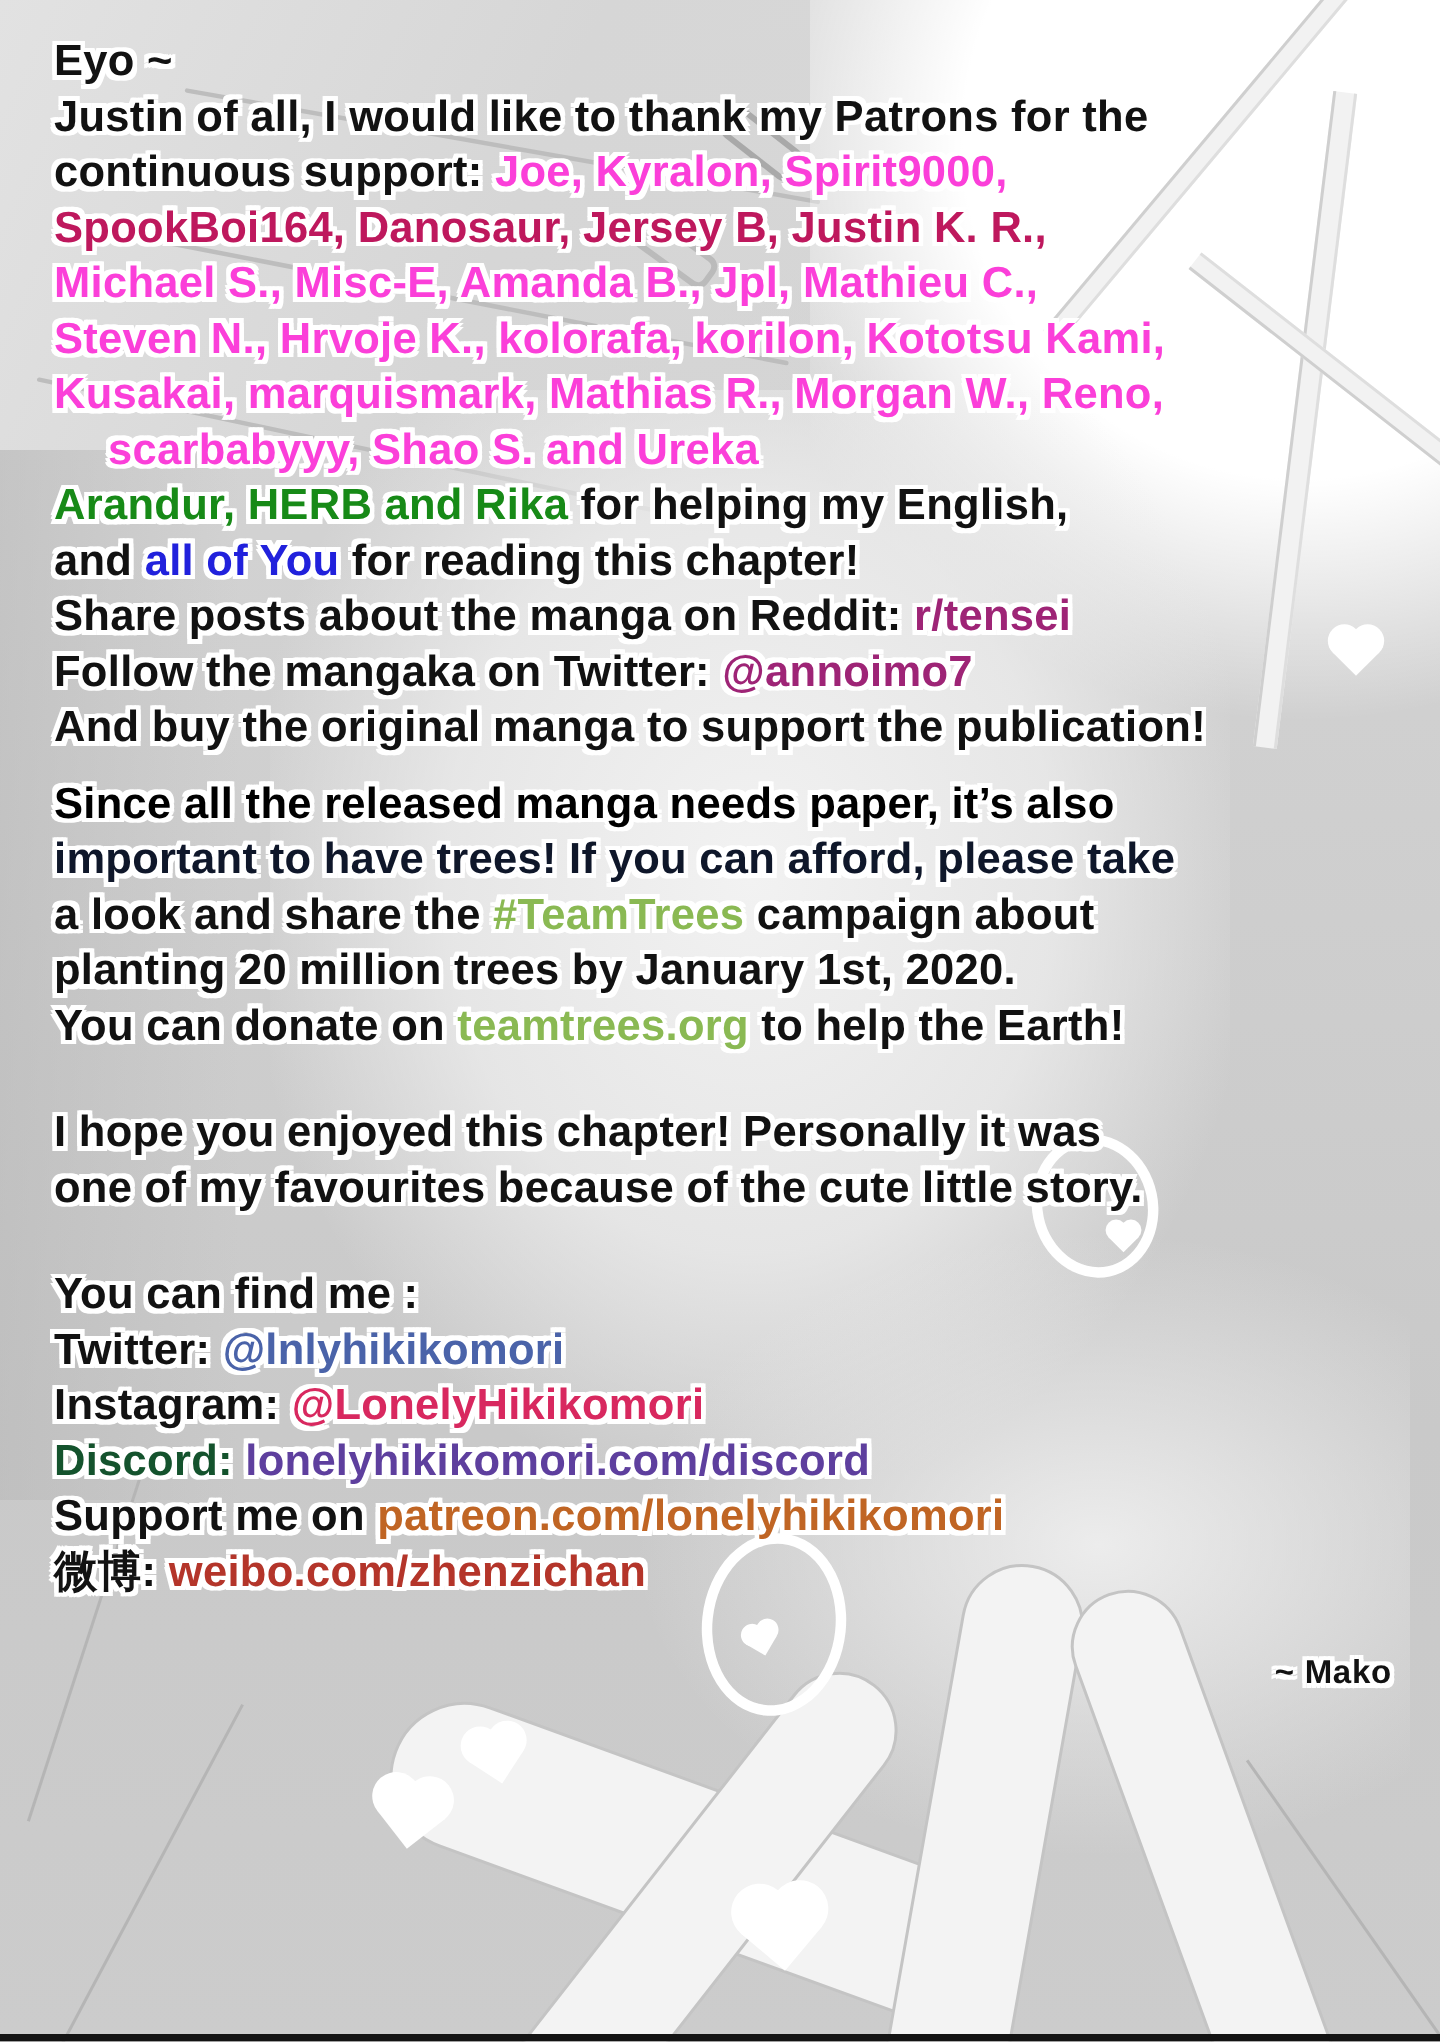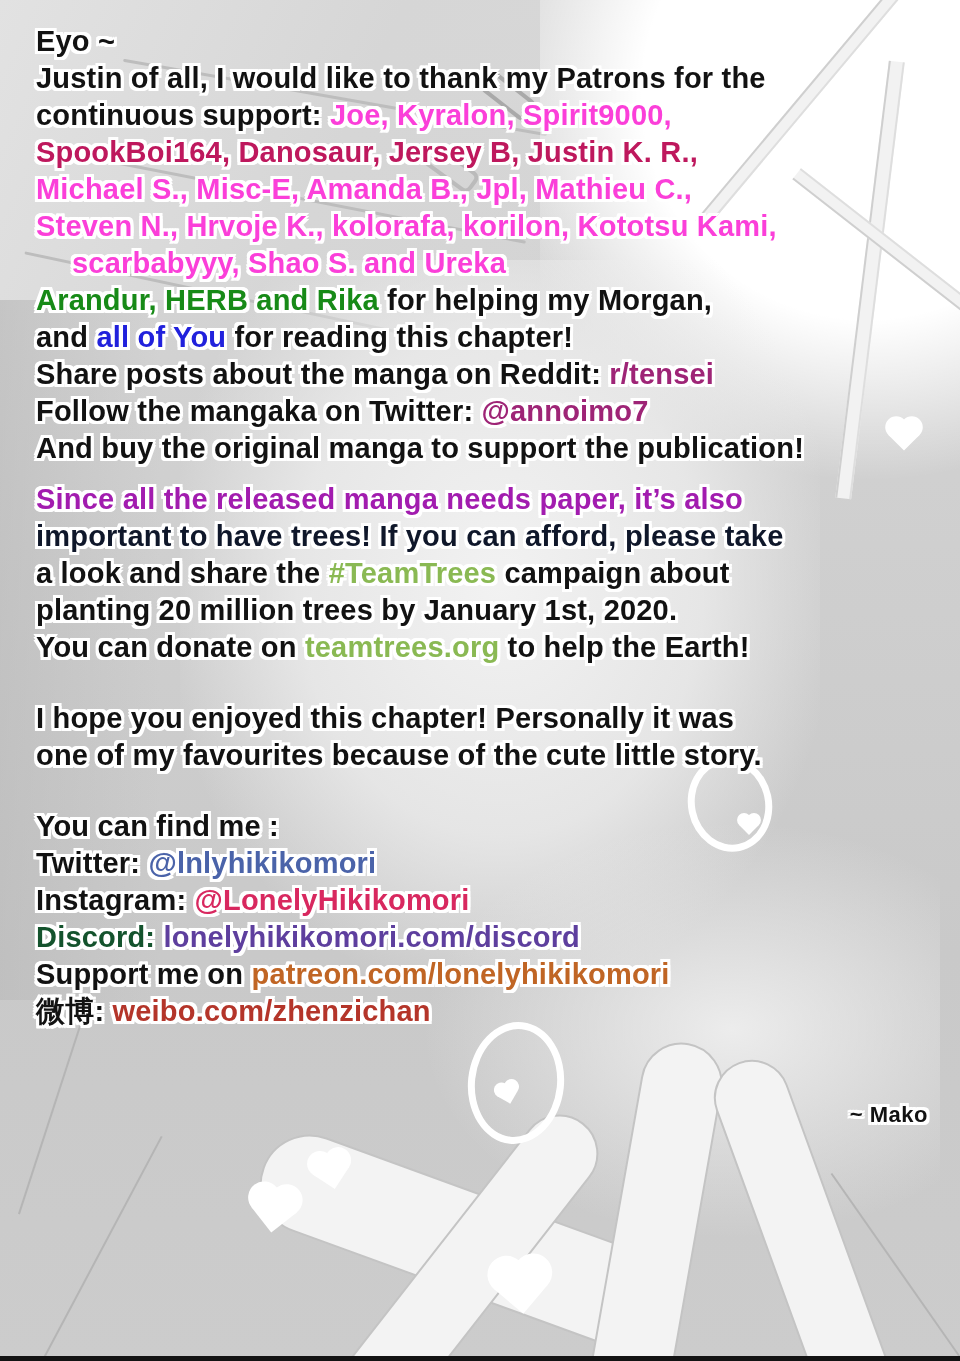--- a/index.html
+++ b/index.html
@@ -111,27 +111,28 @@
   <div class="bg-bottom-bar"></div>
 </div>
 
 <div class="text-block">
     <div class="line"><span style="color: rgb(18, 18, 18);">Eyo ~</span></div>
     <div class="line"><span style="color: rgb(18, 18, 18);">Justin of all, I would like to thank my Patrons for the</span></div>
     <div class="line"><span style="color: rgb(18, 18, 18);">continuous support: </span><span style="color: rgb(251, 63, 217);">Joe, Kyralon, Spirit9000,</span></div>
     <div class="line"><span style="color: #be185d;">SpookBoi164, Danosaur, Jersey B, Justin K. R.,</span></div>
     <div class="line"><span style="color: rgb(251, 63, 217);">Michael S., Misc-E, Amanda B., Jpl, Mathieu C.,</span></div>
     <div class="line"><span style="color: rgb(251, 63, 217);">Steven N., Hrvoje K., kolorafa, korilon, Kototsu Kami,</span></div>
+    <div class="line"><span style="color: rgb(251, 63, 217);">Kusakai, marquismark, Mathias R., Morgan W., Reno,</span></div>
     <div class="line"><span style="color: rgb(251, 63, 217); padding-left: 36px;">scarbabyyy, Shao S. and Ureka</span></div>
-    <div class="line"><span style="color: rgb(23, 138, 23);">Arandur, HERB and Rika</span><span style="color: rgb(18, 18, 18);"> for helping my Morgan,</span></div>
+    <div class="line"><span style="color: rgb(23, 138, 23);">Arandur, HERB and Rika</span><span style="color: rgb(18, 18, 18);"> for helping my English,</span></div>
     <div class="line"><span style="color: rgb(18, 18, 18);">and </span><span style="color: rgb(33, 33, 220);">all of You</span><span style="color: rgb(18, 18, 18);"> for reading this chapter!</span></div>
     <div class="line"><span style="color: rgb(18, 18, 18);">Share posts about the manga on Reddit: </span><span style="color: rgb(158, 36, 118);">r/tensei</span></div>
     <div class="line"><span style="color: rgb(18, 18, 18);">Follow the mangaka on Twitter: </span><span style="color: rgb(158, 36, 118);">@annoimo7</span></div>
     <div class="line" style="margin-bottom: 14px;"><span style="color: rgb(18, 18, 18);">And buy the original manga to support the publication!</span></div>
-    <div class="line"><span style="color: #a21caf;">Since all the released manga needs paper, it’s also</span></div>
+    <div class="line"><span style="color: #000000;">Since all the released manga needs paper, it’s also</span></div>
     <div class="line"><span style="color: #0f172a;">important to have trees! If you can afford, please take</span></div>
     <div class="line"><span style="color: rgb(18, 18, 18);">a look and share the </span><span style="color: rgb(138, 185, 83);">#TeamTrees</span><span style="color: rgb(18, 18, 18);"> campaign about</span></div>
     <div class="line"><span style="color: rgb(18, 18, 18);">planting 20 million trees by January 1st, 2020.</span></div>
     <div class="line" style="margin-bottom: 34px;"><span style="color: rgb(18, 18, 18);">You can donate on </span><span style="color: rgb(138, 185, 83);">teamtrees.org</span><span style="color: rgb(18, 18, 18);"> to help the Earth!</span></div>
     <div class="line"><span style="color: rgb(18, 18, 18);">I hope you enjoyed this chapter! Personally it was</span></div>
     <div class="line" style="margin-bottom: 34px;"><span style="color: rgb(18, 18, 18);">one of my favourites because of the cute little story.</span></div>
     <div class="line"><span style="color: rgb(18, 18, 18);">You can find me :</span></div>
     <div class="line"><span style="color: rgb(18, 18, 18);">Twitter: </span><span style="color: rgb(74, 99, 169);">@lnlyhikikomori</span></div>
     <div class="line"><span style="color: rgb(18, 18, 18);">Instagram: </span><span style="color: rgb(216, 40, 95);">@LonelyHikikomori</span></div>
     <div class="line"><span style="color: #14532d;">Discord: </span><span style="color: rgb(94, 63, 158);">lonelyhikikomori.com/discord</span></div>

